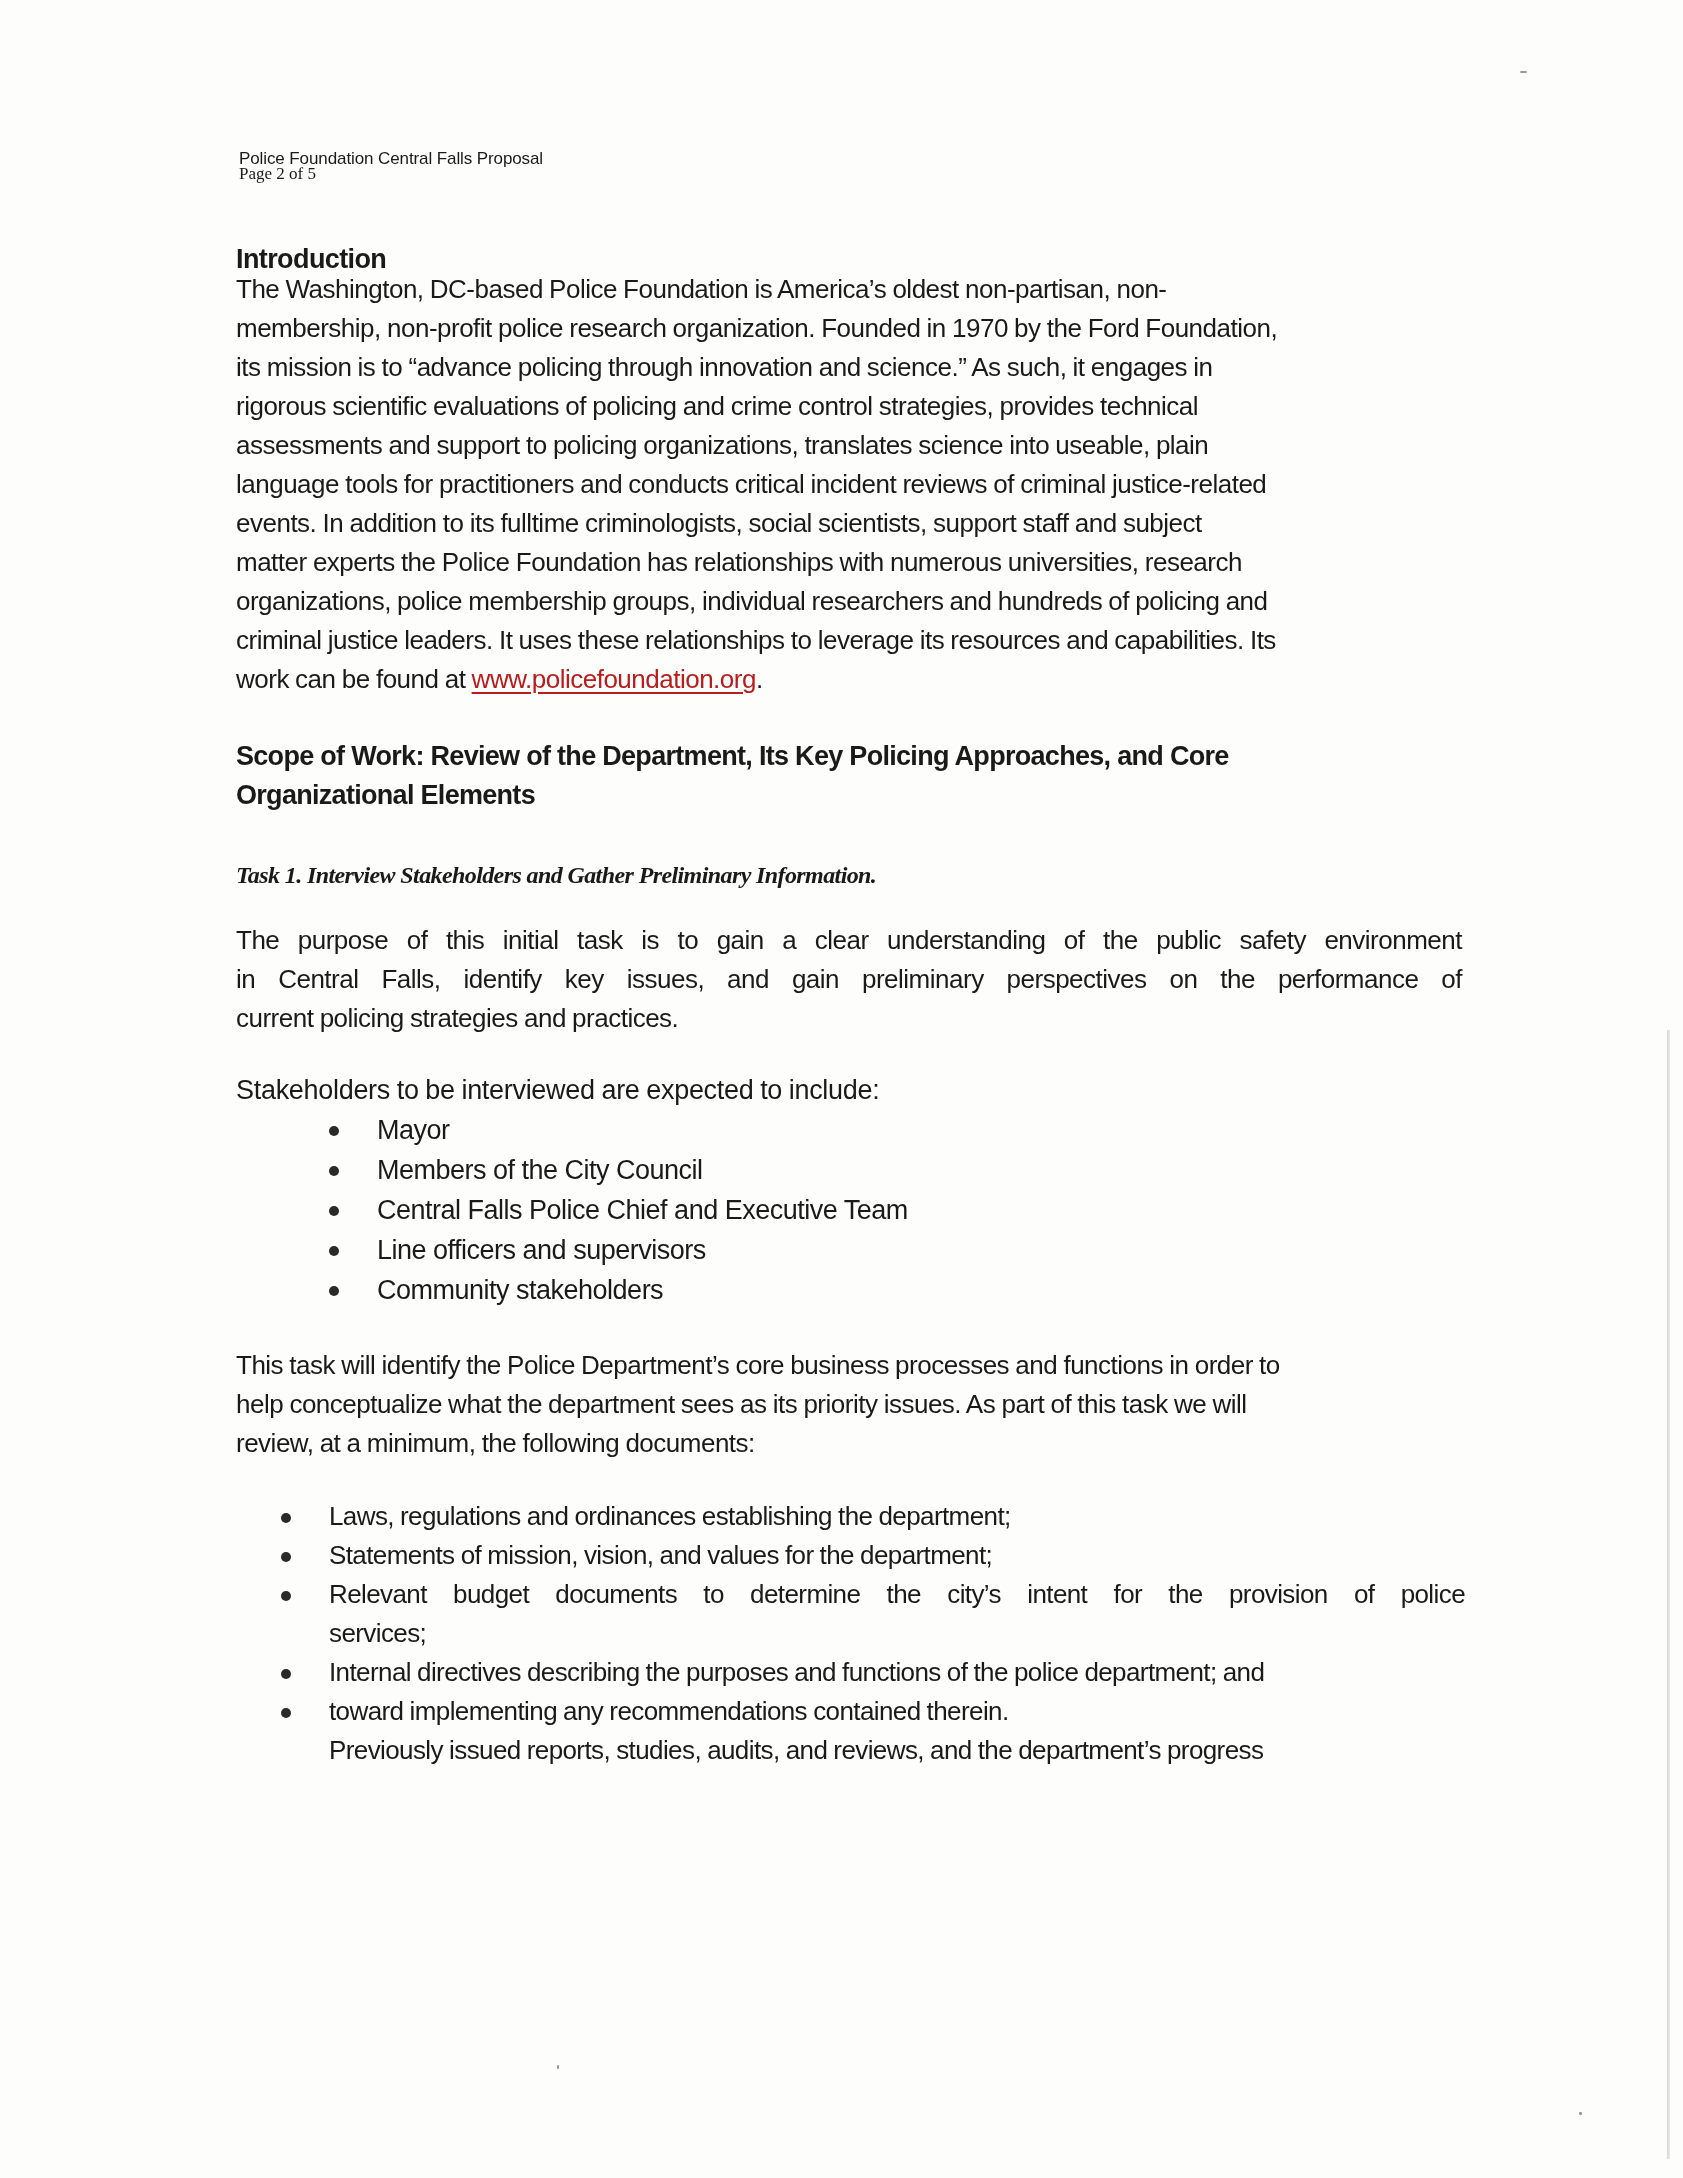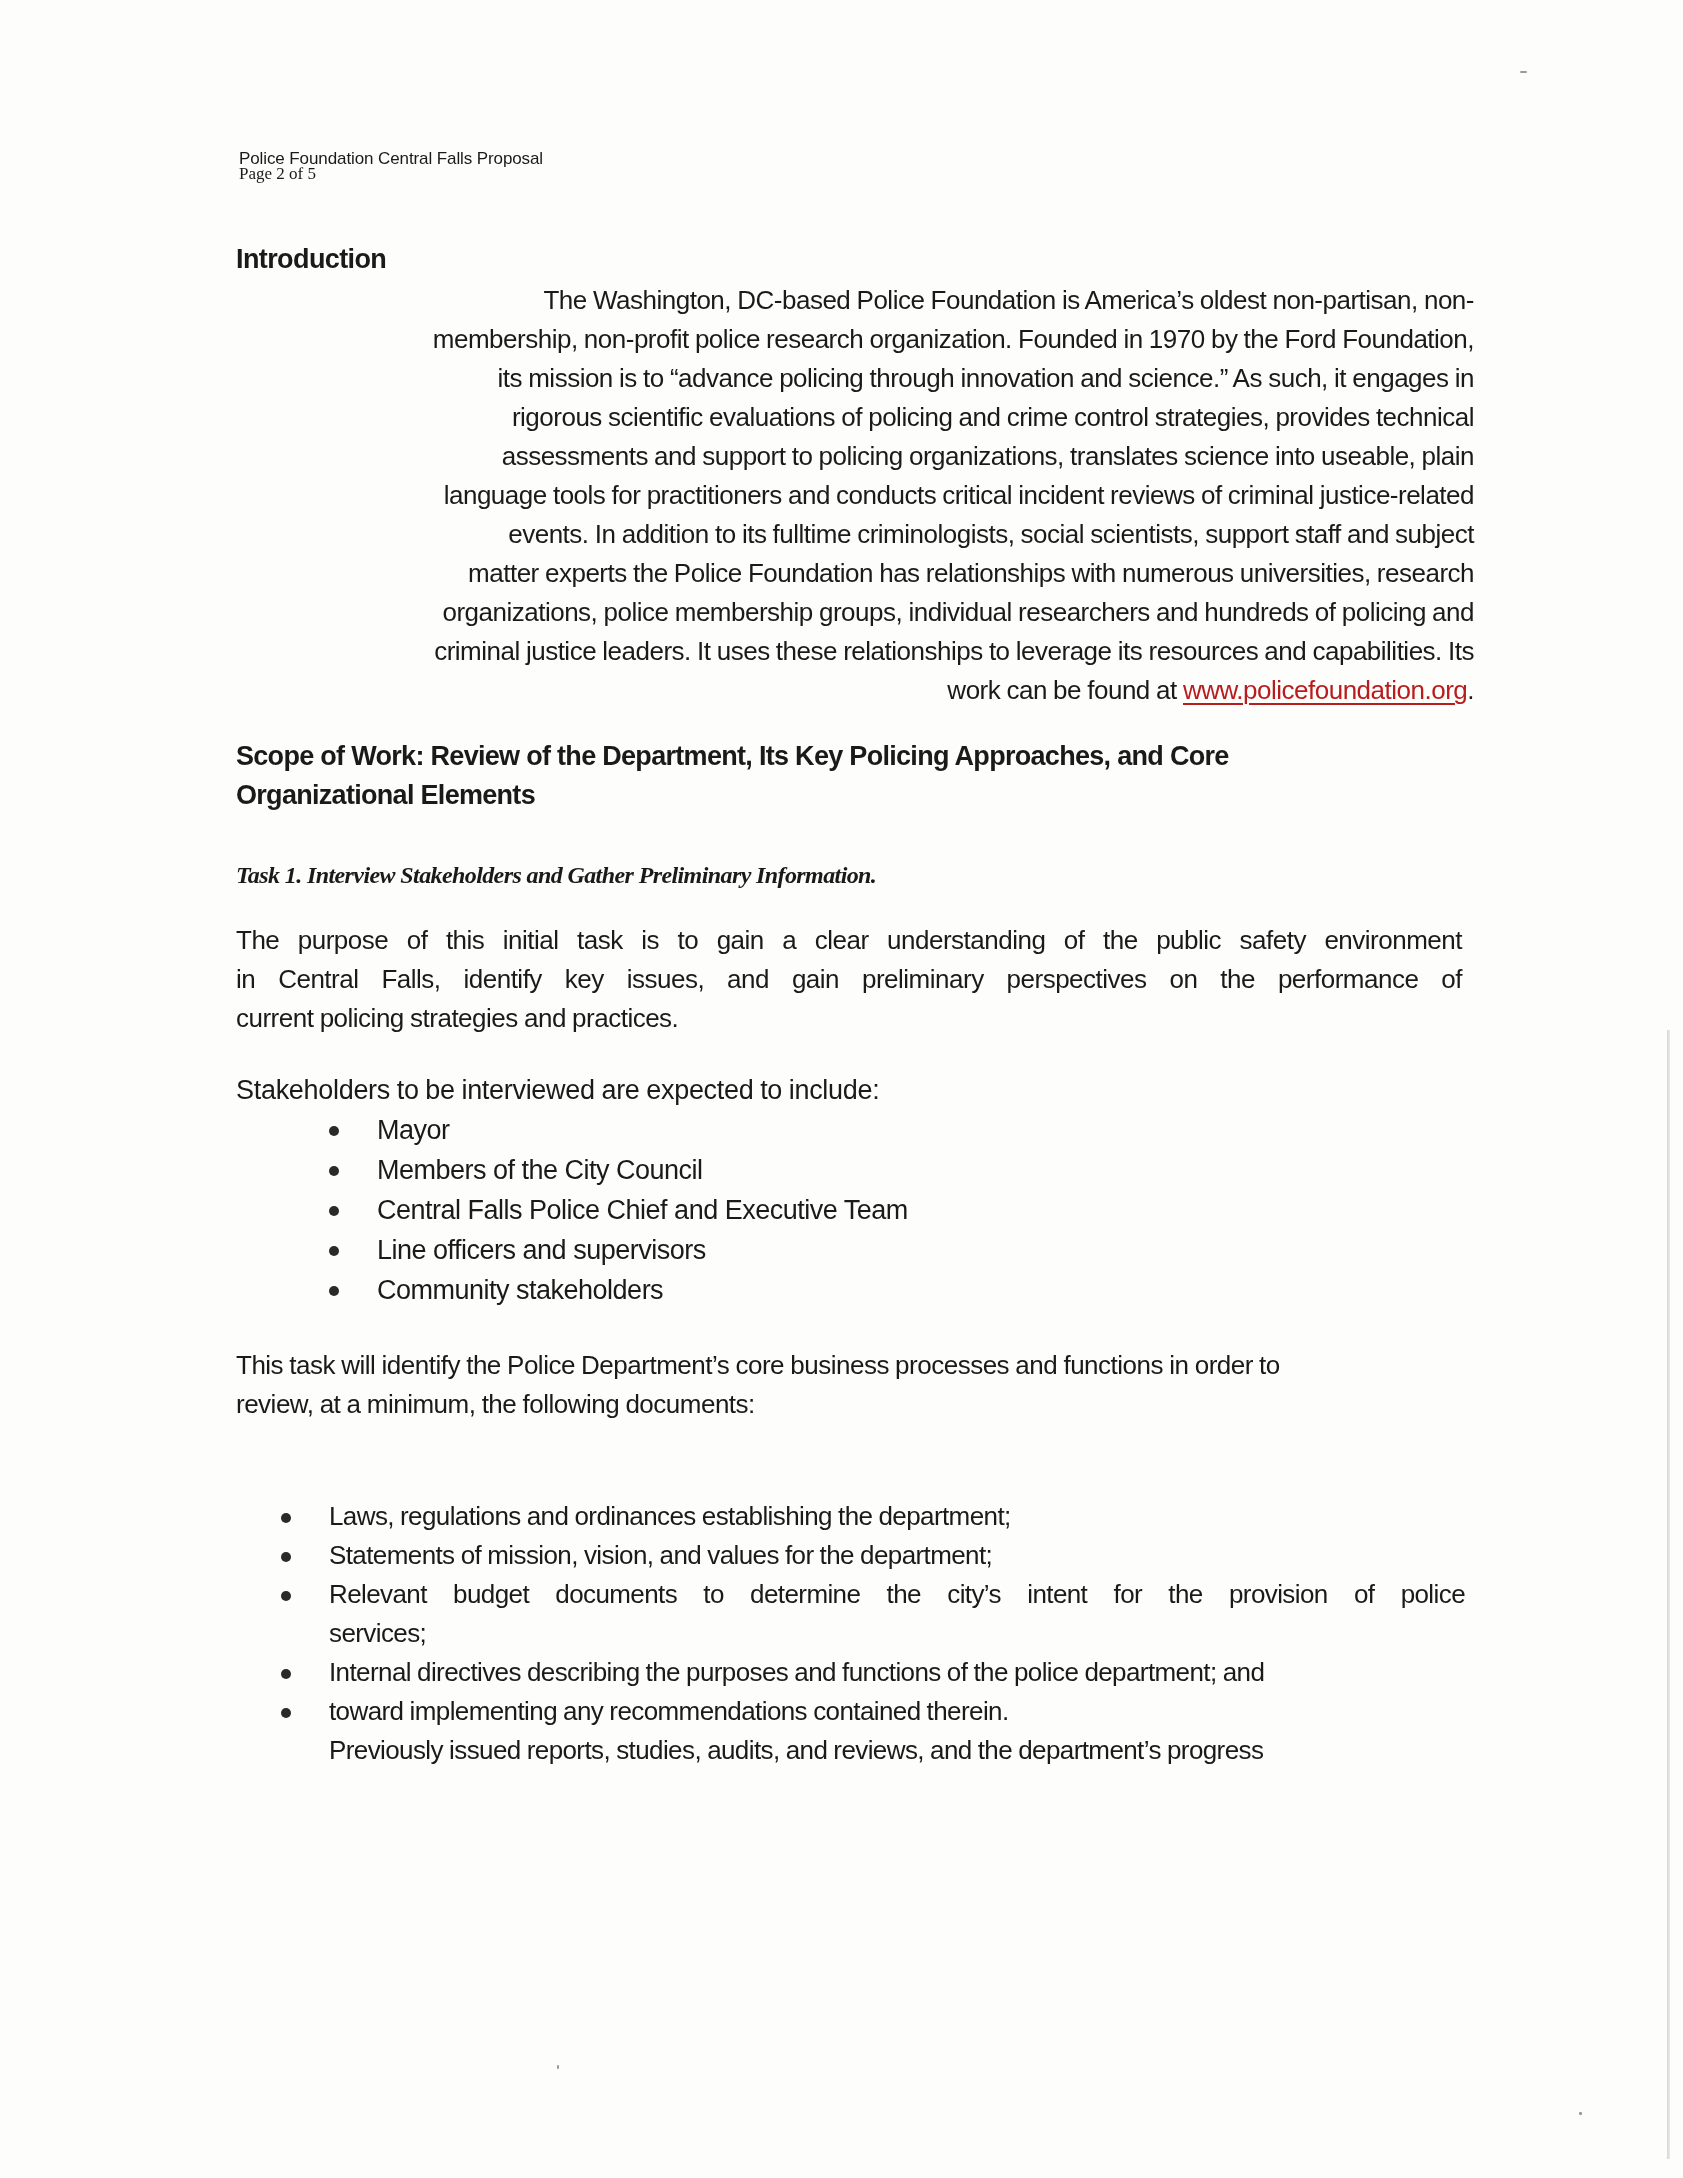--- a/index.html
+++ b/index.html
@@ -24,21 +24,21 @@
     font-family: "Liberation Serif", "DejaVu Serif", serif; font-size: 17px;
   }
   .block { position: absolute; left: 224px; width: 1238px; }
   .h-intro { top: 244px; font-size: 27px; font-weight: bold; letter-spacing: -0.6px; }
   .para {
     font-size: 26px; line-height: 39px; letter-spacing: -0.5px; word-spacing: -0.5px;
   }
   .para .ln { display: block; white-space: nowrap; }
   .justify .ln { text-align: justify; text-align-last: justify; white-space: normal; }
   .justify .ln.last { text-align-last: left; }
-  .p-intro { top: 281px; text-align: right; }
+  .p-intro { top: 270px; }
   .link { color: #b91c1c; text-decoration: underline; text-decoration-thickness: 2px; text-underline-offset: 4px; }
   .h-scope {
     top: 737px; font-size: 27px; font-weight: bold; line-height: 39px; letter-spacing: -0.7px;
   }
   .h-task {
     top: 862px; font-family: "Liberation Serif", "DejaVu Serif", serif;
     font-style: italic; font-weight: bold; font-size: 24px; letter-spacing: -0.6px;
   }
   .p-purpose { top: 921px; width: 1226px; }
   .p-stake { top: 1071px; }
@@ -117,20 +117,21 @@
         <span class="txt">Line officers and supervisors</span>
       </div>
     <div class="item">
         <span class="dot"></span>
         <span class="txt">Community stakeholders</span>
       </div>
   </div>
 
   <div class="block para p-task">
     <span class="ln">This task will identify the Police Department’s core business processes and functions in order to</span>
+    <span class="ln">help conceptualize what the department sees as its priority issues.  As part of this task we will</span>
     <span class="ln">review, at a minimum, the following documents:</span>
   </div>
 
   <div class="bullets2">
     <div class="item">
         <span class="dot"></span>
         <span class="nl">Laws, regulations and ordinances establishing the department;</span>
       </div>
     <div class="item">
         <span class="dot"></span>

